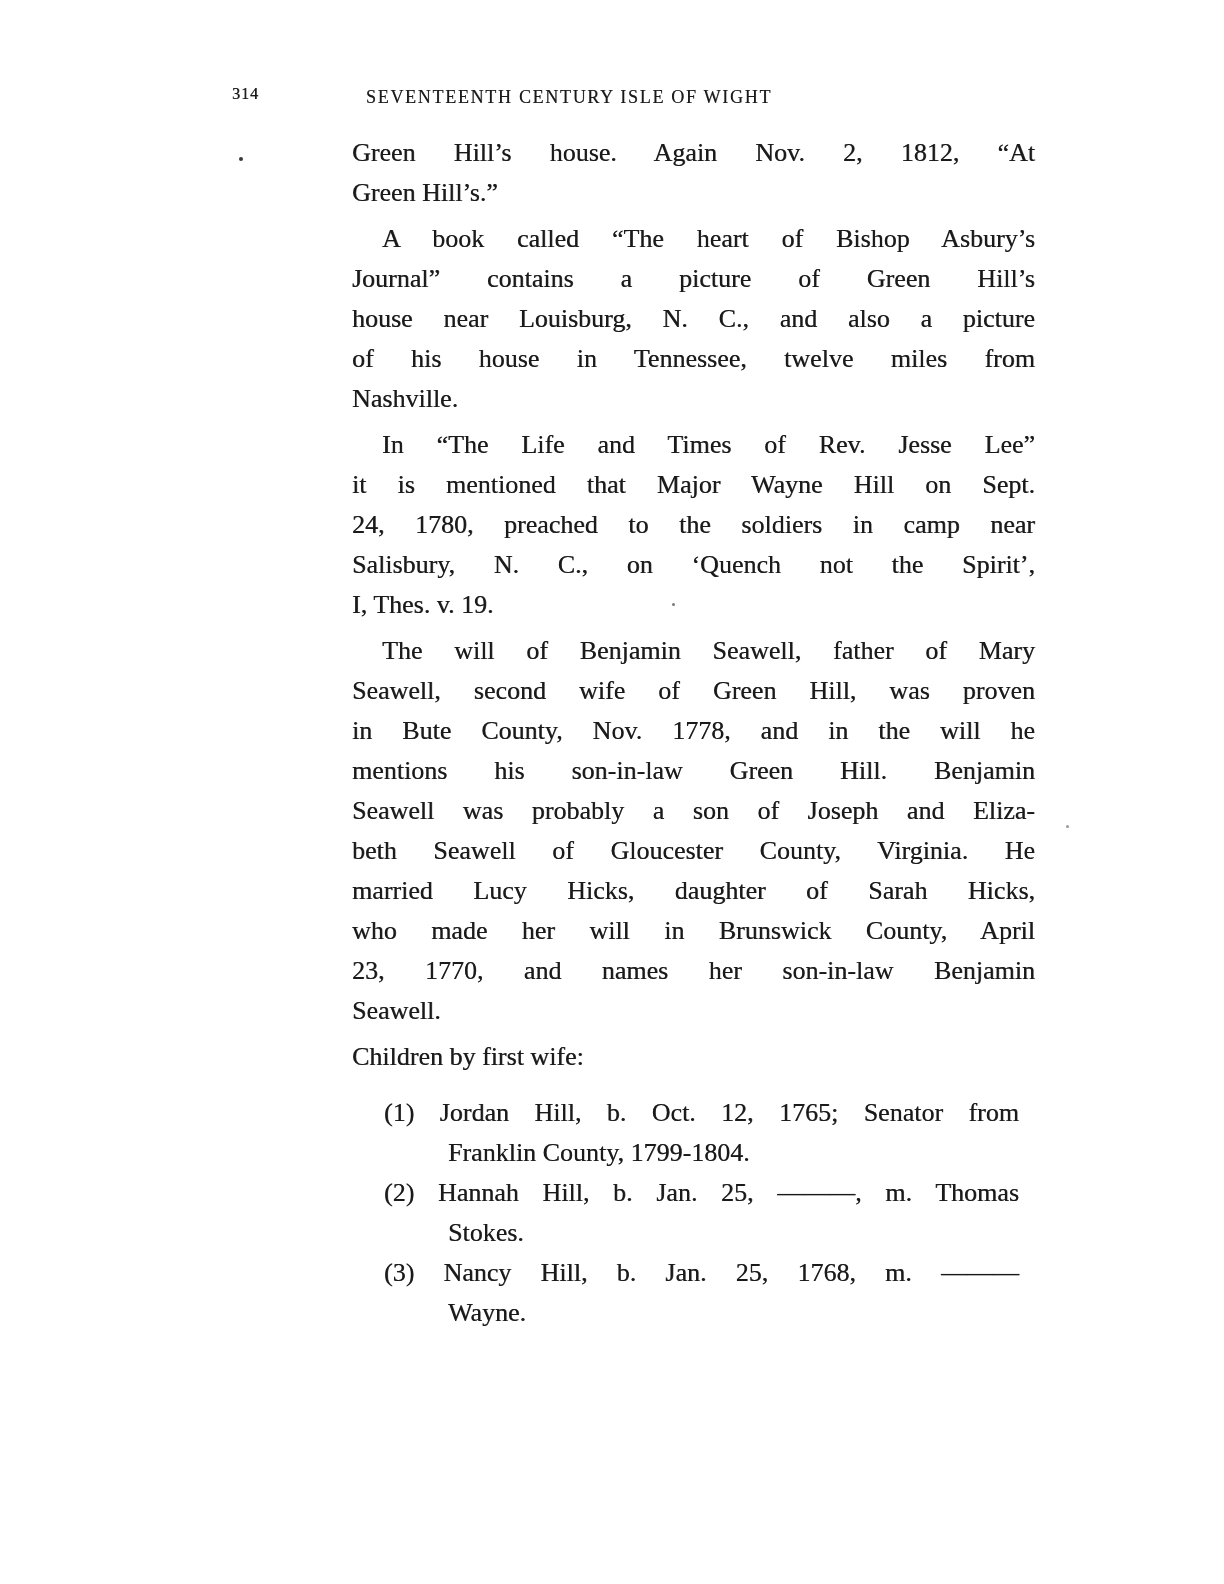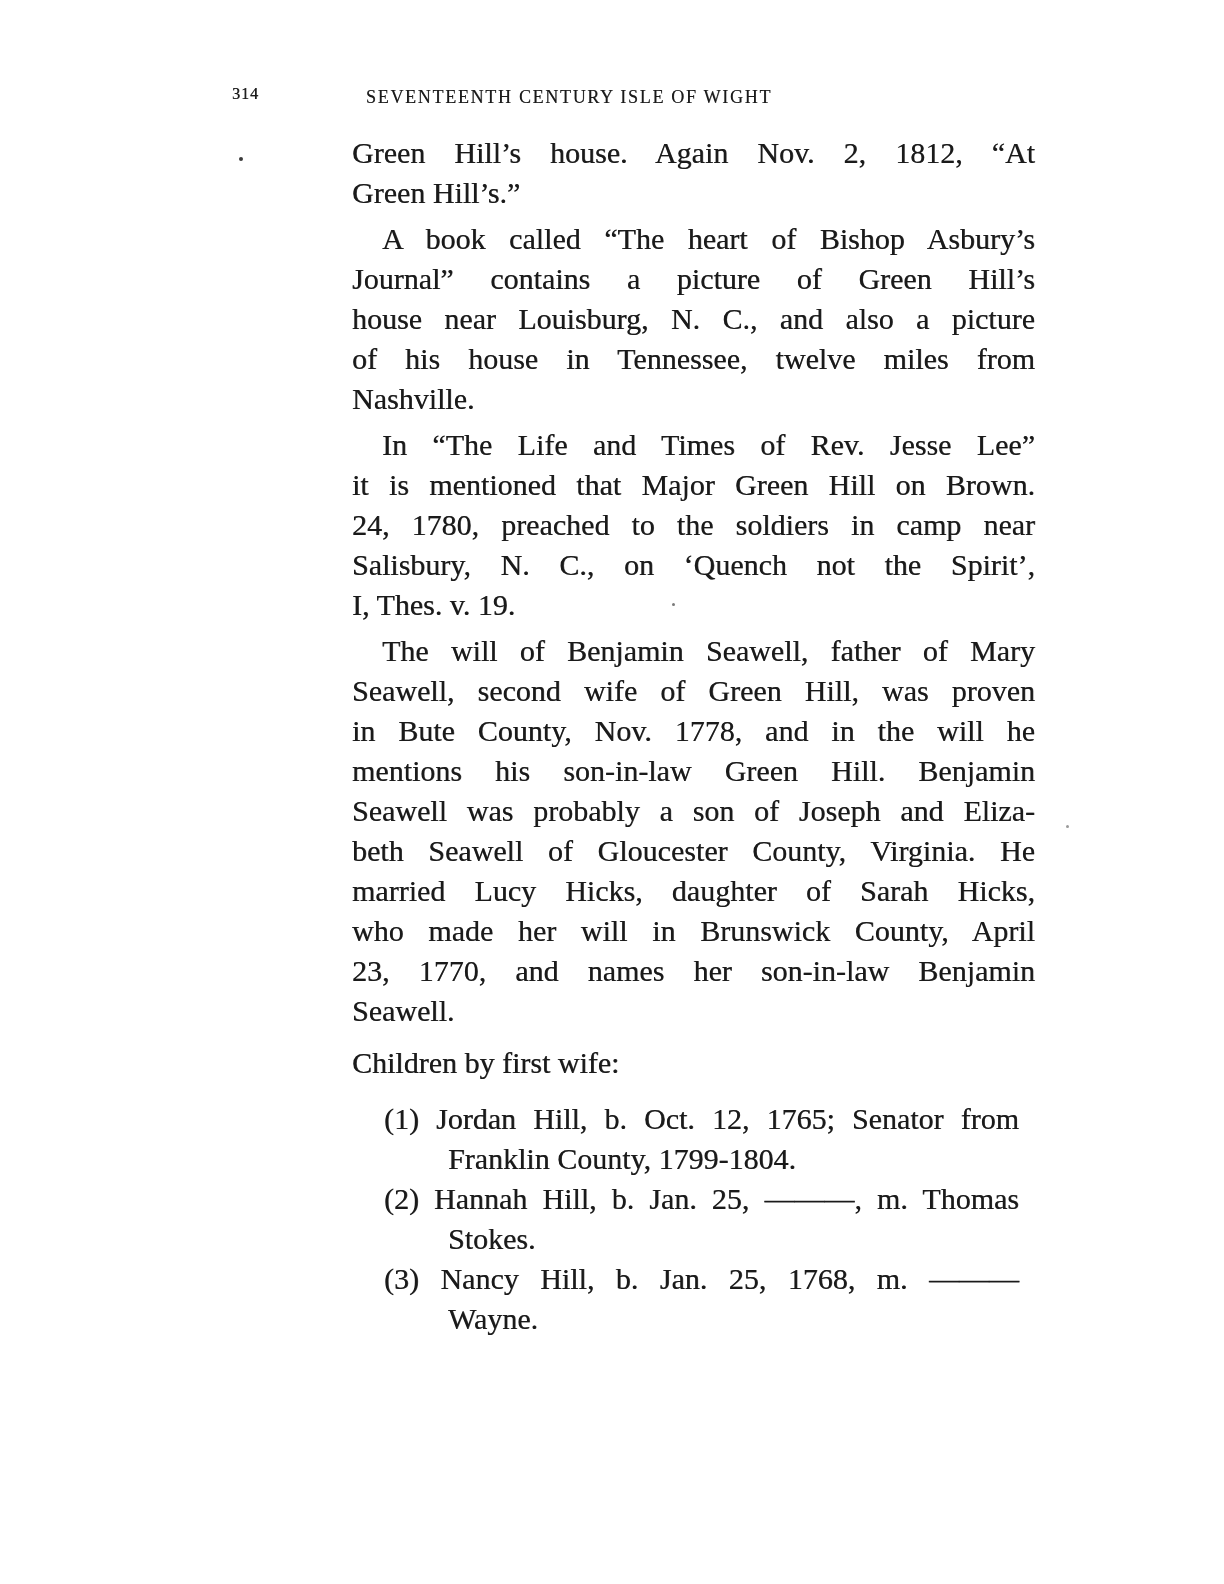--- a/index.html
+++ b/index.html
@@ -22,31 +22,31 @@
   }
   .headtitle {
     position: absolute; left: 366px; top: 3px;
     font-size: 18px; font-weight: normal; letter-spacing: 1.7px;
     text-shadow: 0.3px 0 0 rgba(26,26,26,0.6);
   }
 
   
   .textblock {
     position: absolute; left: 352px; top: 133px; width: 683px;
-    font-size: 30px; line-height: 40px;
+    font-size: 26px; line-height: 40px;
     text-shadow: 0.4px 0 0 rgba(26,26,26,0.7);
   }
   .para { margin: 6px 0 0 0; }
   .para:first-child { margin-top: 0; }
 
   .ln { text-align: justify; text-align-last: justify; }
   .ln.end { text-align: right; text-align-last: left; }
   .ind { padding-left: 30px; }           
 
-  .heading { margin-top: 12px; }
+  .heading { margin-top: 6px; }
 
   .list { margin: 16px; }
   .lifirst { padding-left: 16px; }       
   .licont  { padding-left: 80px; }       
 
   
   .speck { position: absolute; border-radius: 50%; }
   .speck-1 { left: 239px; top: 157px; width: 4px; height: 4px; background: #3a3a3a; }
   .speck-2 { left: 672px; top: 603px; width: 3px; height: 3px; background: #7a7a7a; }
   .speck-3 { left: 1066px; top: 825px; width: 3px; height: 3px; background: #9a9a9a; }
@@ -71,21 +71,21 @@
     <p class="para">
       <span class="ln ind" style="display:block">A book called “The heart of Bishop Asbury’s</span>
       <span class="ln" style="display:block">Journal” contains a picture of Green Hill’s</span>
       <span class="ln" style="display:block">house near Louisburg, N. C., and also a picture</span>
       <span class="ln" style="display:block">of his house in Tennessee, twelve miles from</span>
       <span class="ln end" style="display:block">Nashville.</span>
     </p>
 
     <p class="para">
       <span class="ln ind" style="display:block">In “The Life and Times of Rev. Jesse Lee”</span>
-      <span class="ln" style="display:block">it is mentioned that Major Green Hill on Brown.</span>
+      <span class="ln" style="display:block">it is mentioned that Major Wayne Hill on Sept.</span>
       <span class="ln" style="display:block">24, 1780, preached to the soldiers in camp near</span>
       <span class="ln" style="display:block">Salisbury, N. C., on ‘Quench not the Spirit’,</span>
       <span class="ln end" style="display:block">I, Thes. v. 19.</span>
     </p>
 
     <p class="para">
       <span class="ln ind" style="display:block">The will of Benjamin Seawell, father of Mary</span>
       <span class="ln" style="display:block">Seawell, second wife of Green Hill, was proven</span>
       <span class="ln" style="display:block">in Bute County, Nov. 1778, and in the will he</span>
       <span class="ln" style="display:block">mentions his son-in-law Green Hill.  Benjamin</span>

